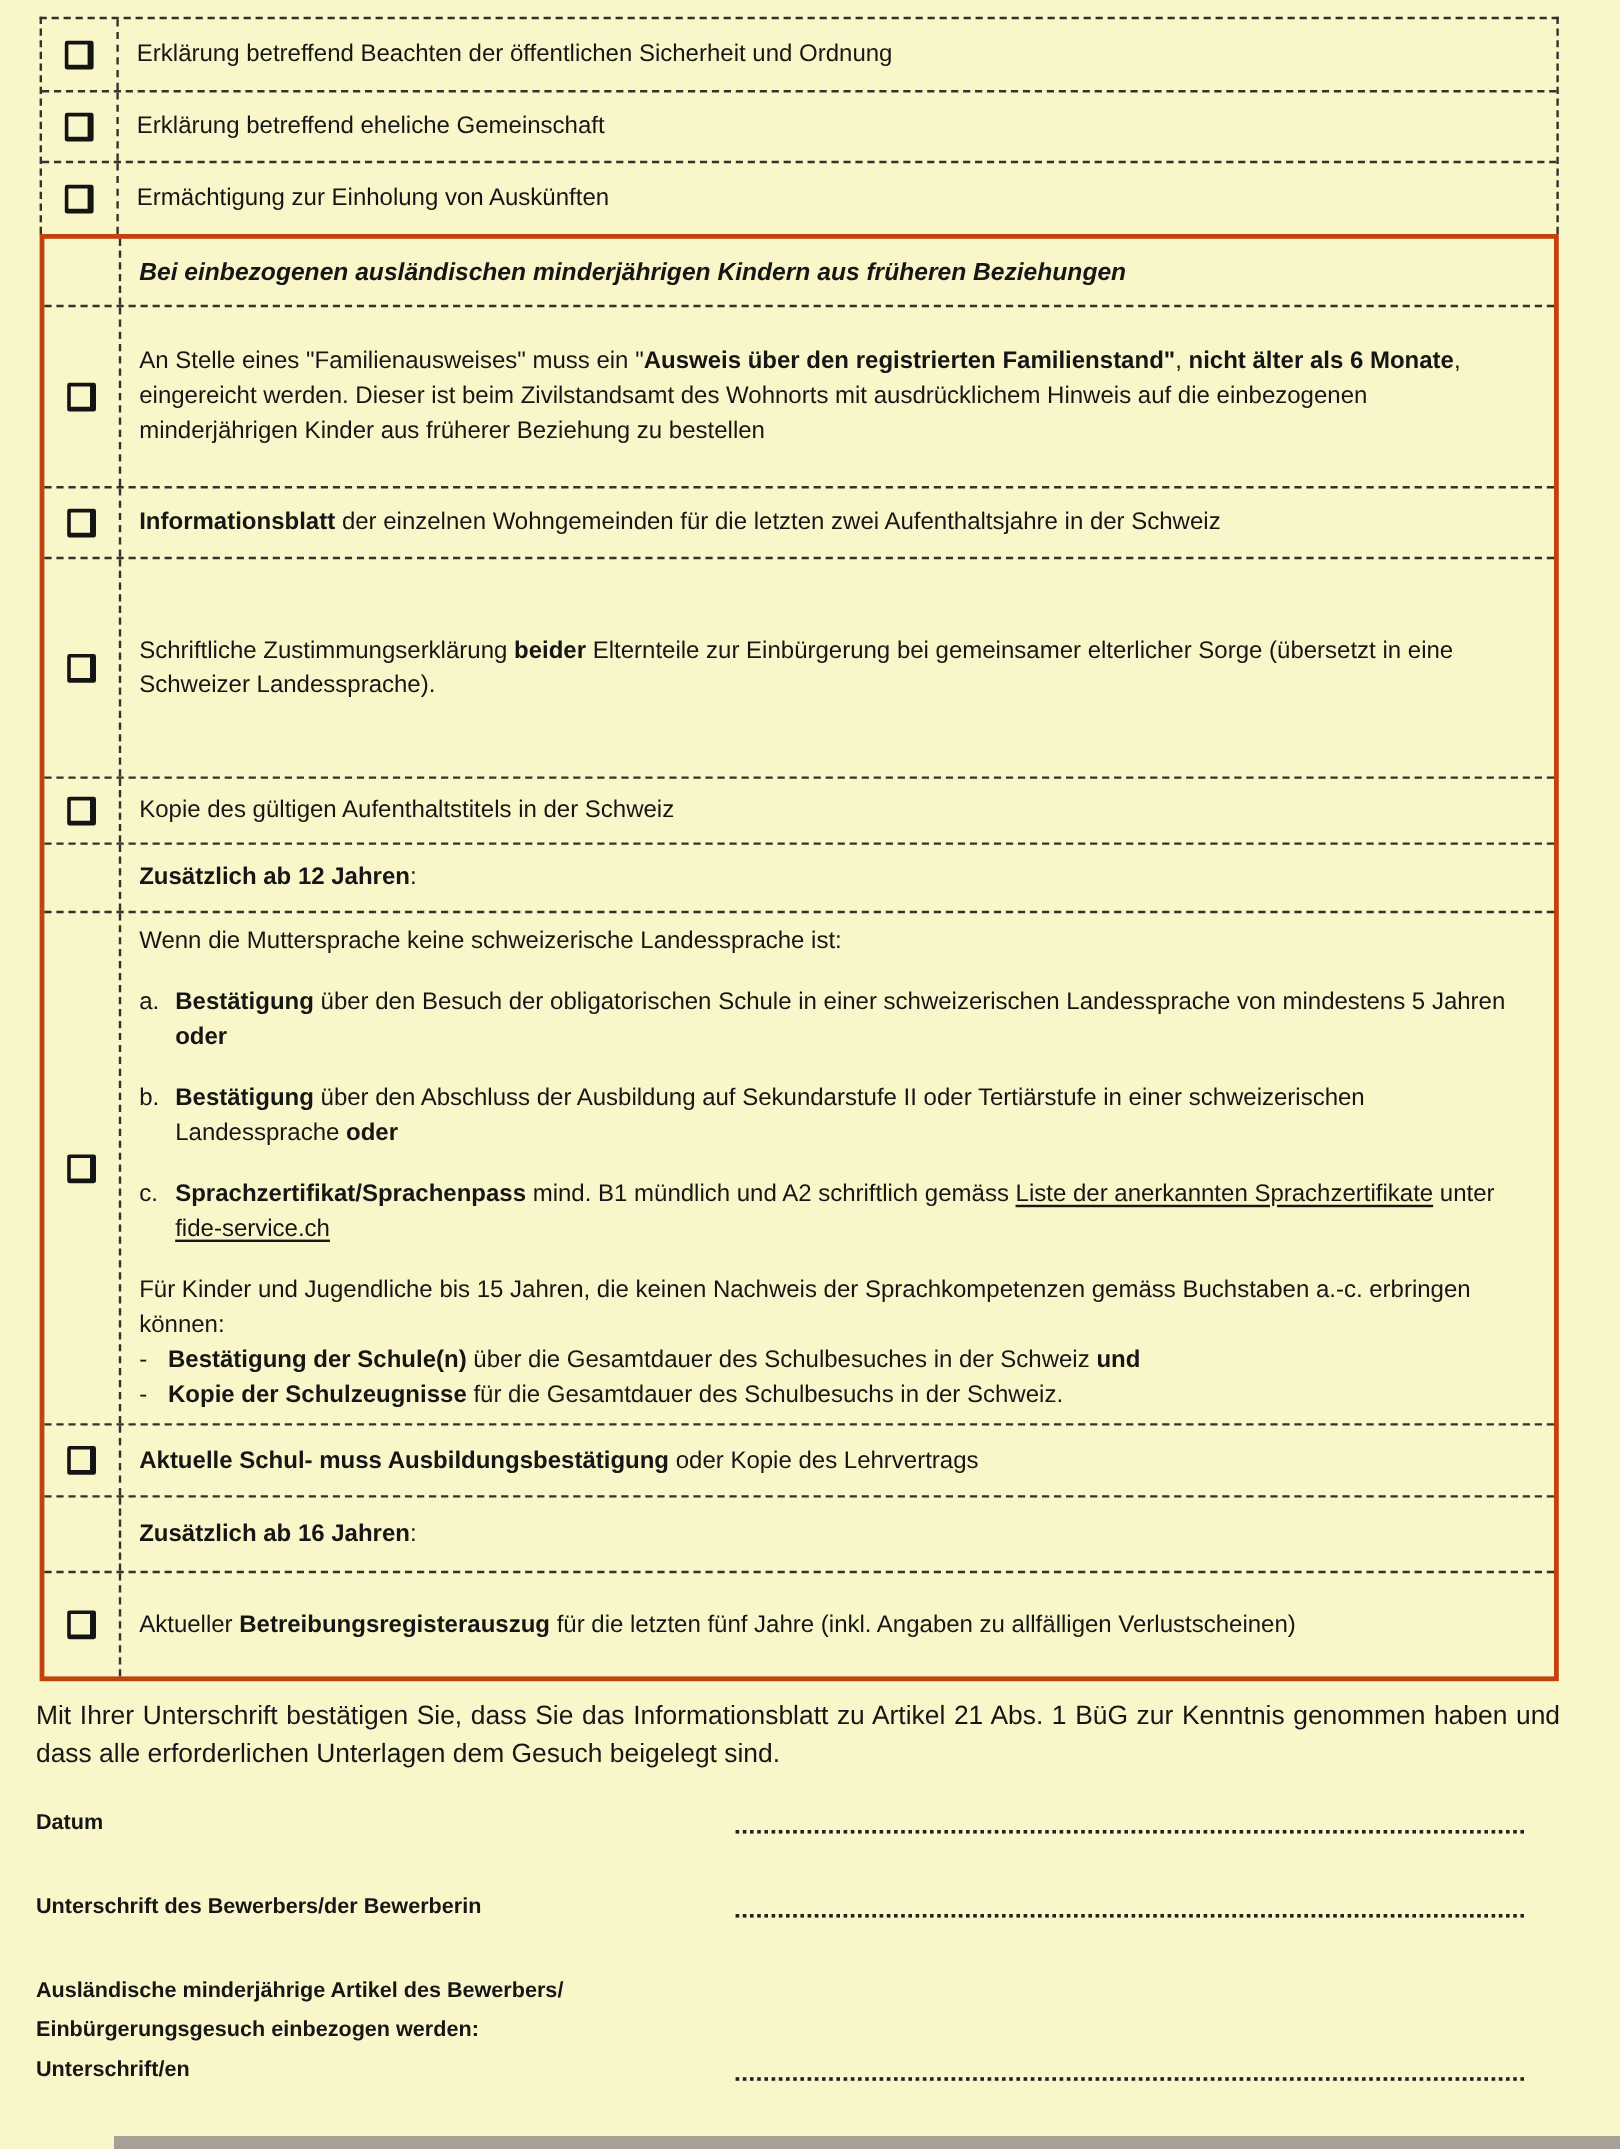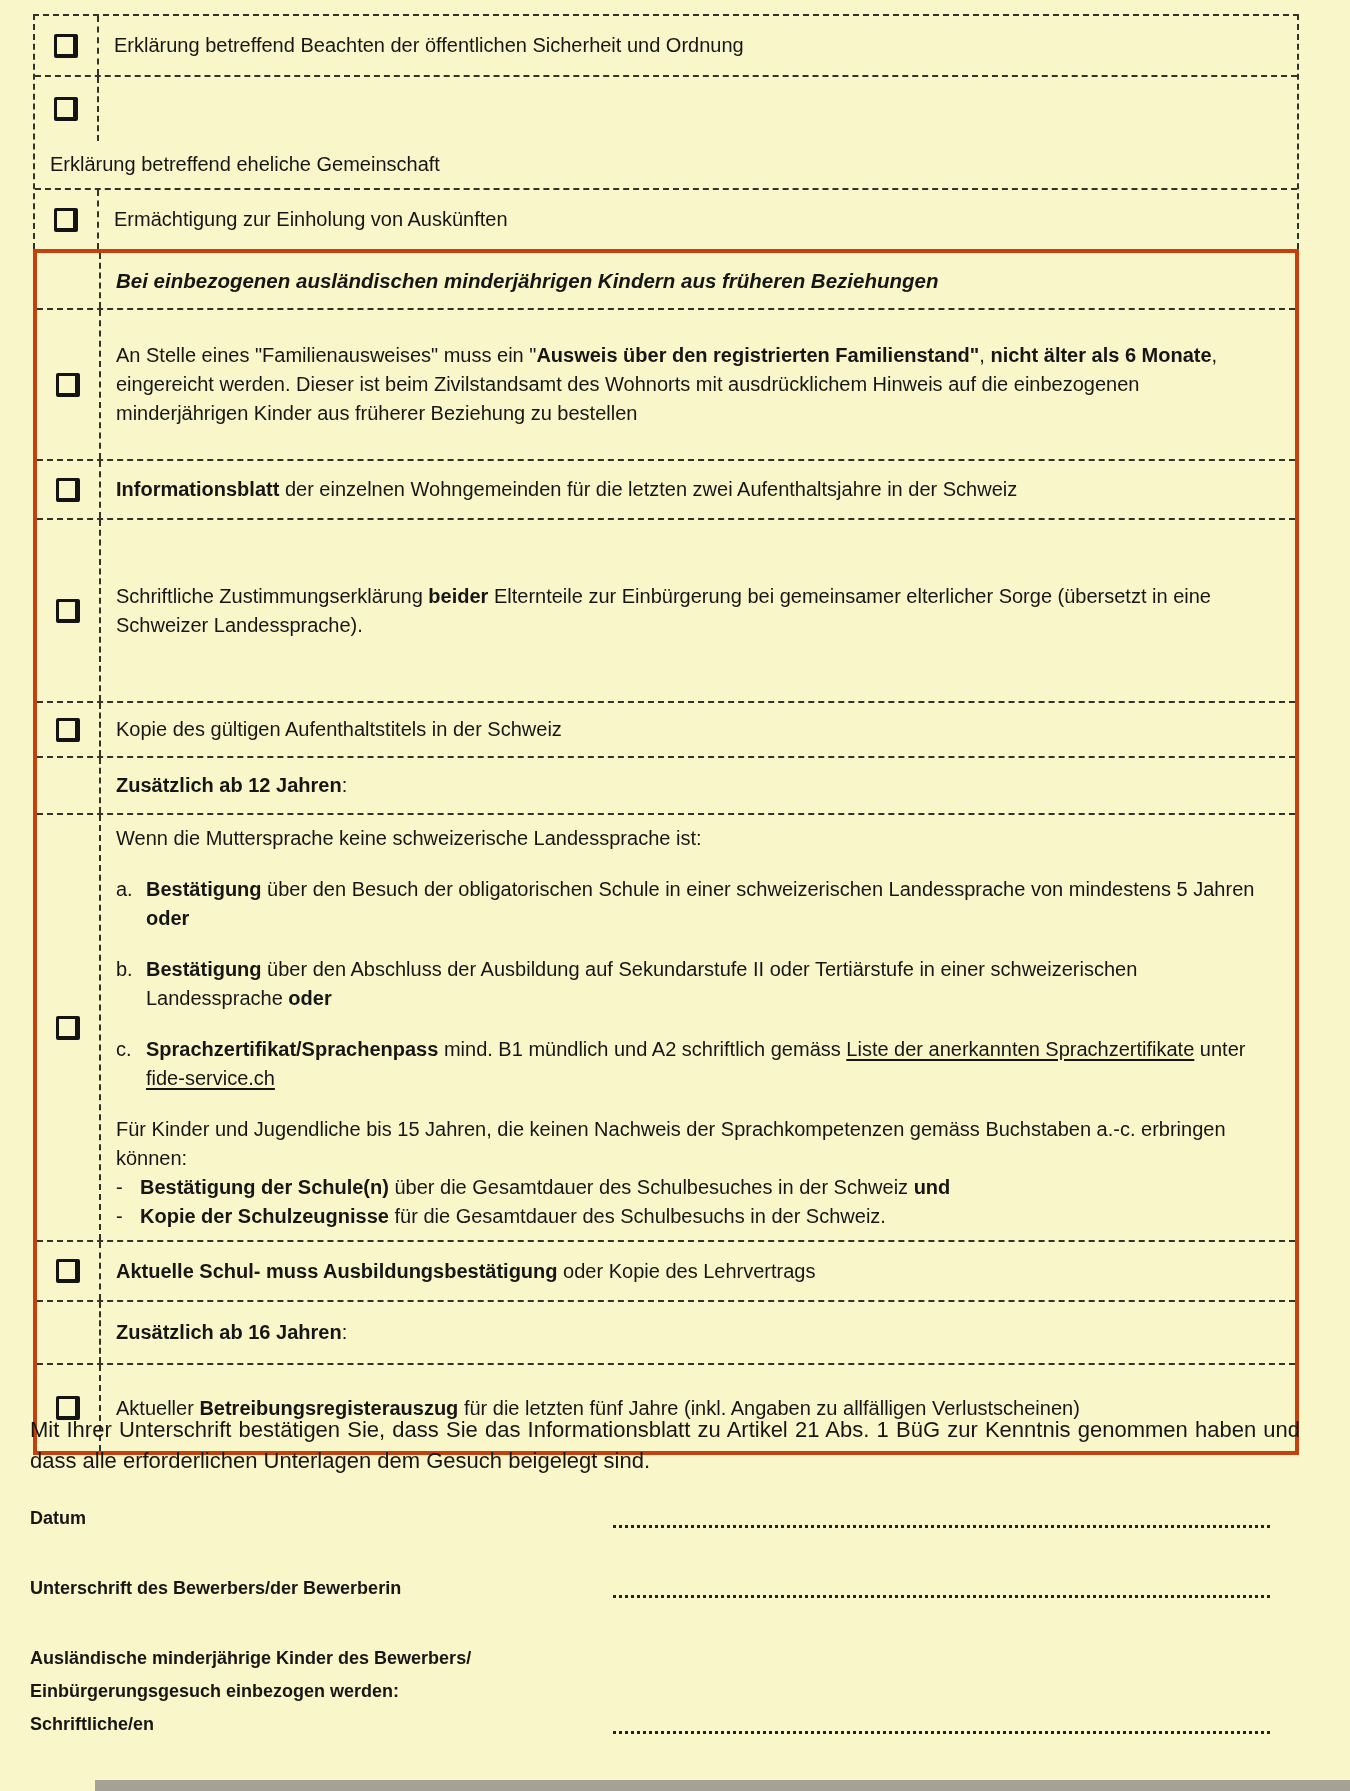--- a/index.html
+++ b/index.html
@@ -57,21 +57,21 @@
   <div class="tblwrap">
     <div class="tbl tbl-upper" id="upper-table">
         <div class="row" style="min-height: 59px;">
           <div class="cell-check">
             <span class="cb"></span>
           </div>
           <div class="cell-text">
             <div class="para"><span>Erklärung betreffend Beachten der öffentlichen Sicherheit und Ordnung</span></div>
           </div>
         </div>
-        <div class="row" style="min-height: 59px; flex-direction: column;">
+        <div class="row" style="min-height: 59px;">
           <div class="cell-check">
             <span class="cb"></span>
           </div>
           <div class="cell-text">
             <div class="para"><span>Erklärung betreffend eheliche Gemeinschaft</span></div>
           </div>
         </div>
         <div class="row" style="min-height: 61px;">
           <div class="cell-check">
             <span class="cb"></span>
@@ -175,23 +175,23 @@
           <span class="sigline"></span>
         </div>
         <div class="field">
           <div class="flabel">
             <div>Unterschrift des Bewerbers/der Bewerberin</div>
           </div>
           <span class="sigline"></span>
         </div>
         <div class="field">
           <div class="flabel">
-            <div>Ausländische minderjährige Kinder des Bewerbers/</div>
+            <div>Ausländische minderjährige Artikel des Bewerbers/</div>
             <div>Einbürgerungsgesuch einbezogen werden:</div>
-            <div>Schriftliche/en</div>
+            <div>Unterschrift/en</div>
           </div>
           <span class="sigline"></span>
         </div>
       </div>
   </div>
 
   <div class="scanbar"></div>
 </div>
 
 </body></html>

